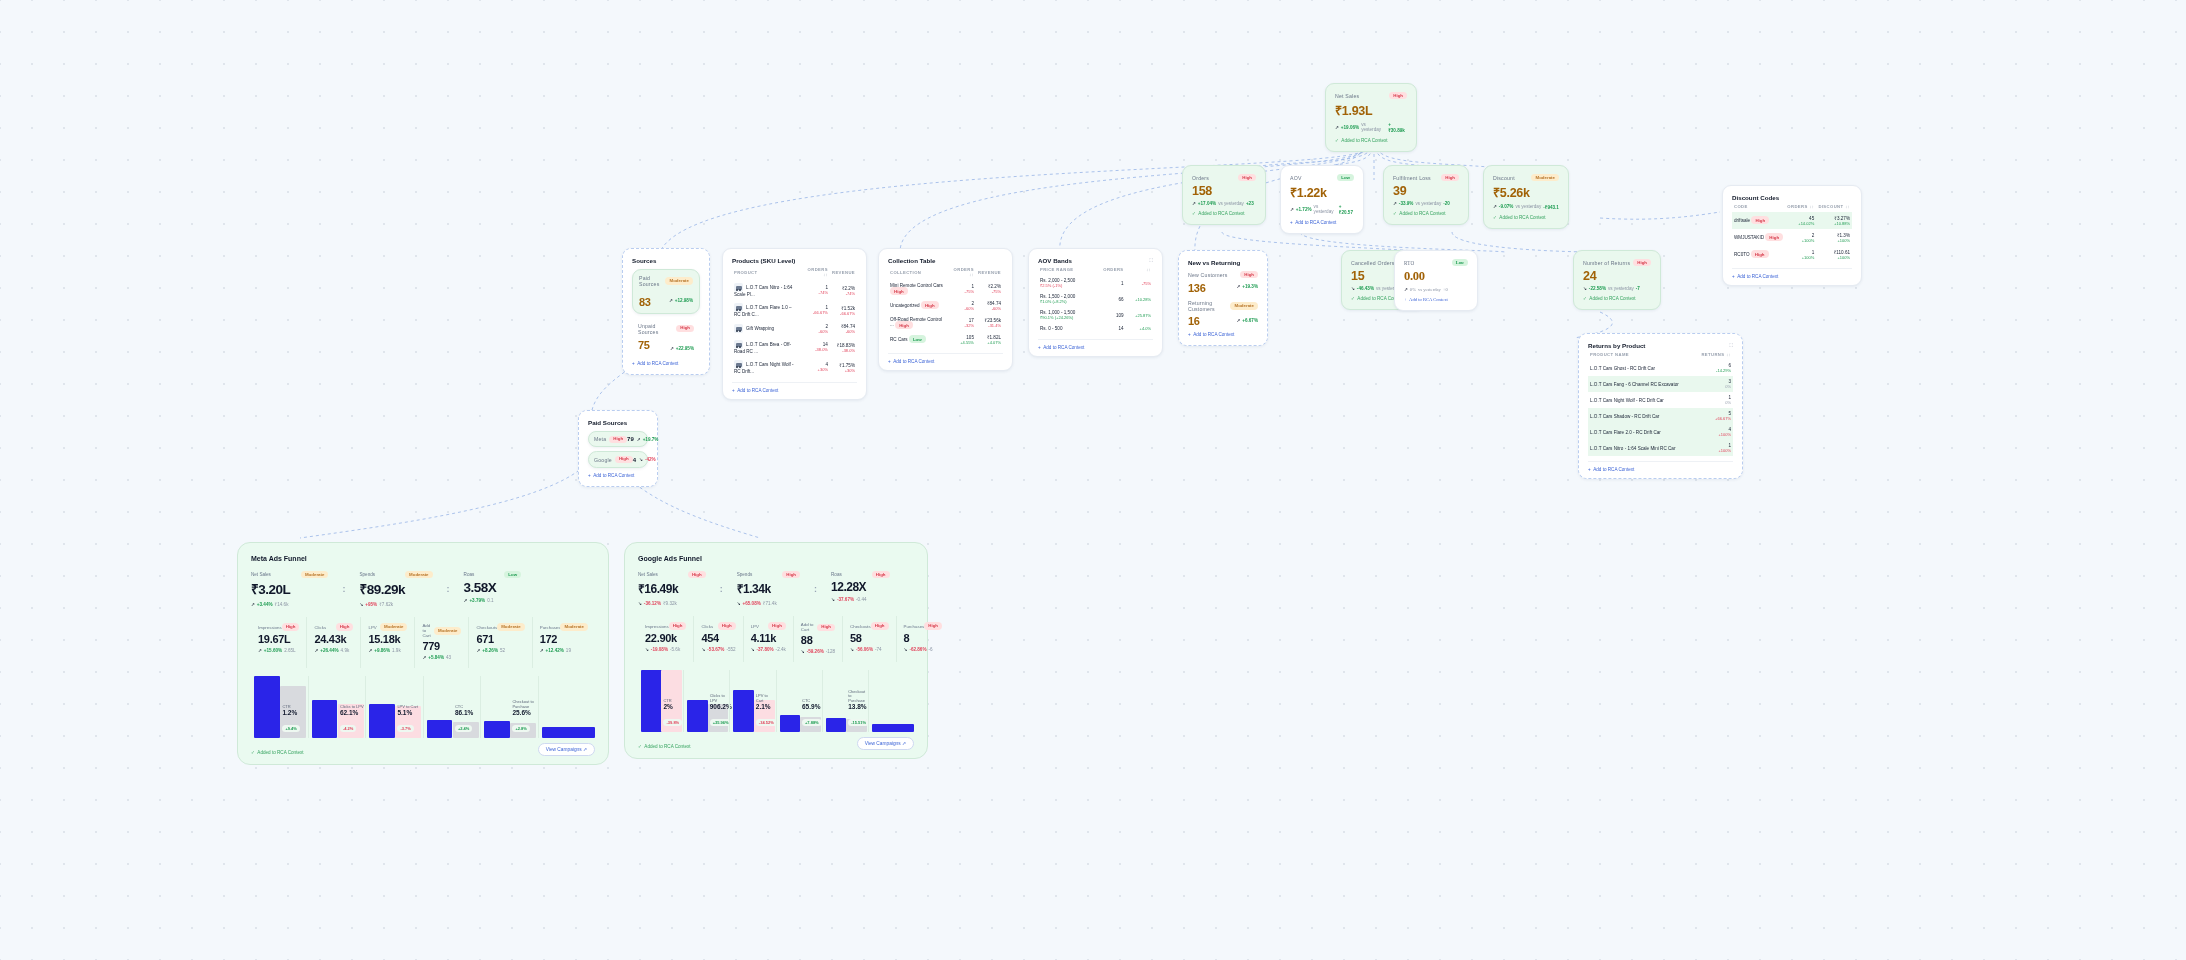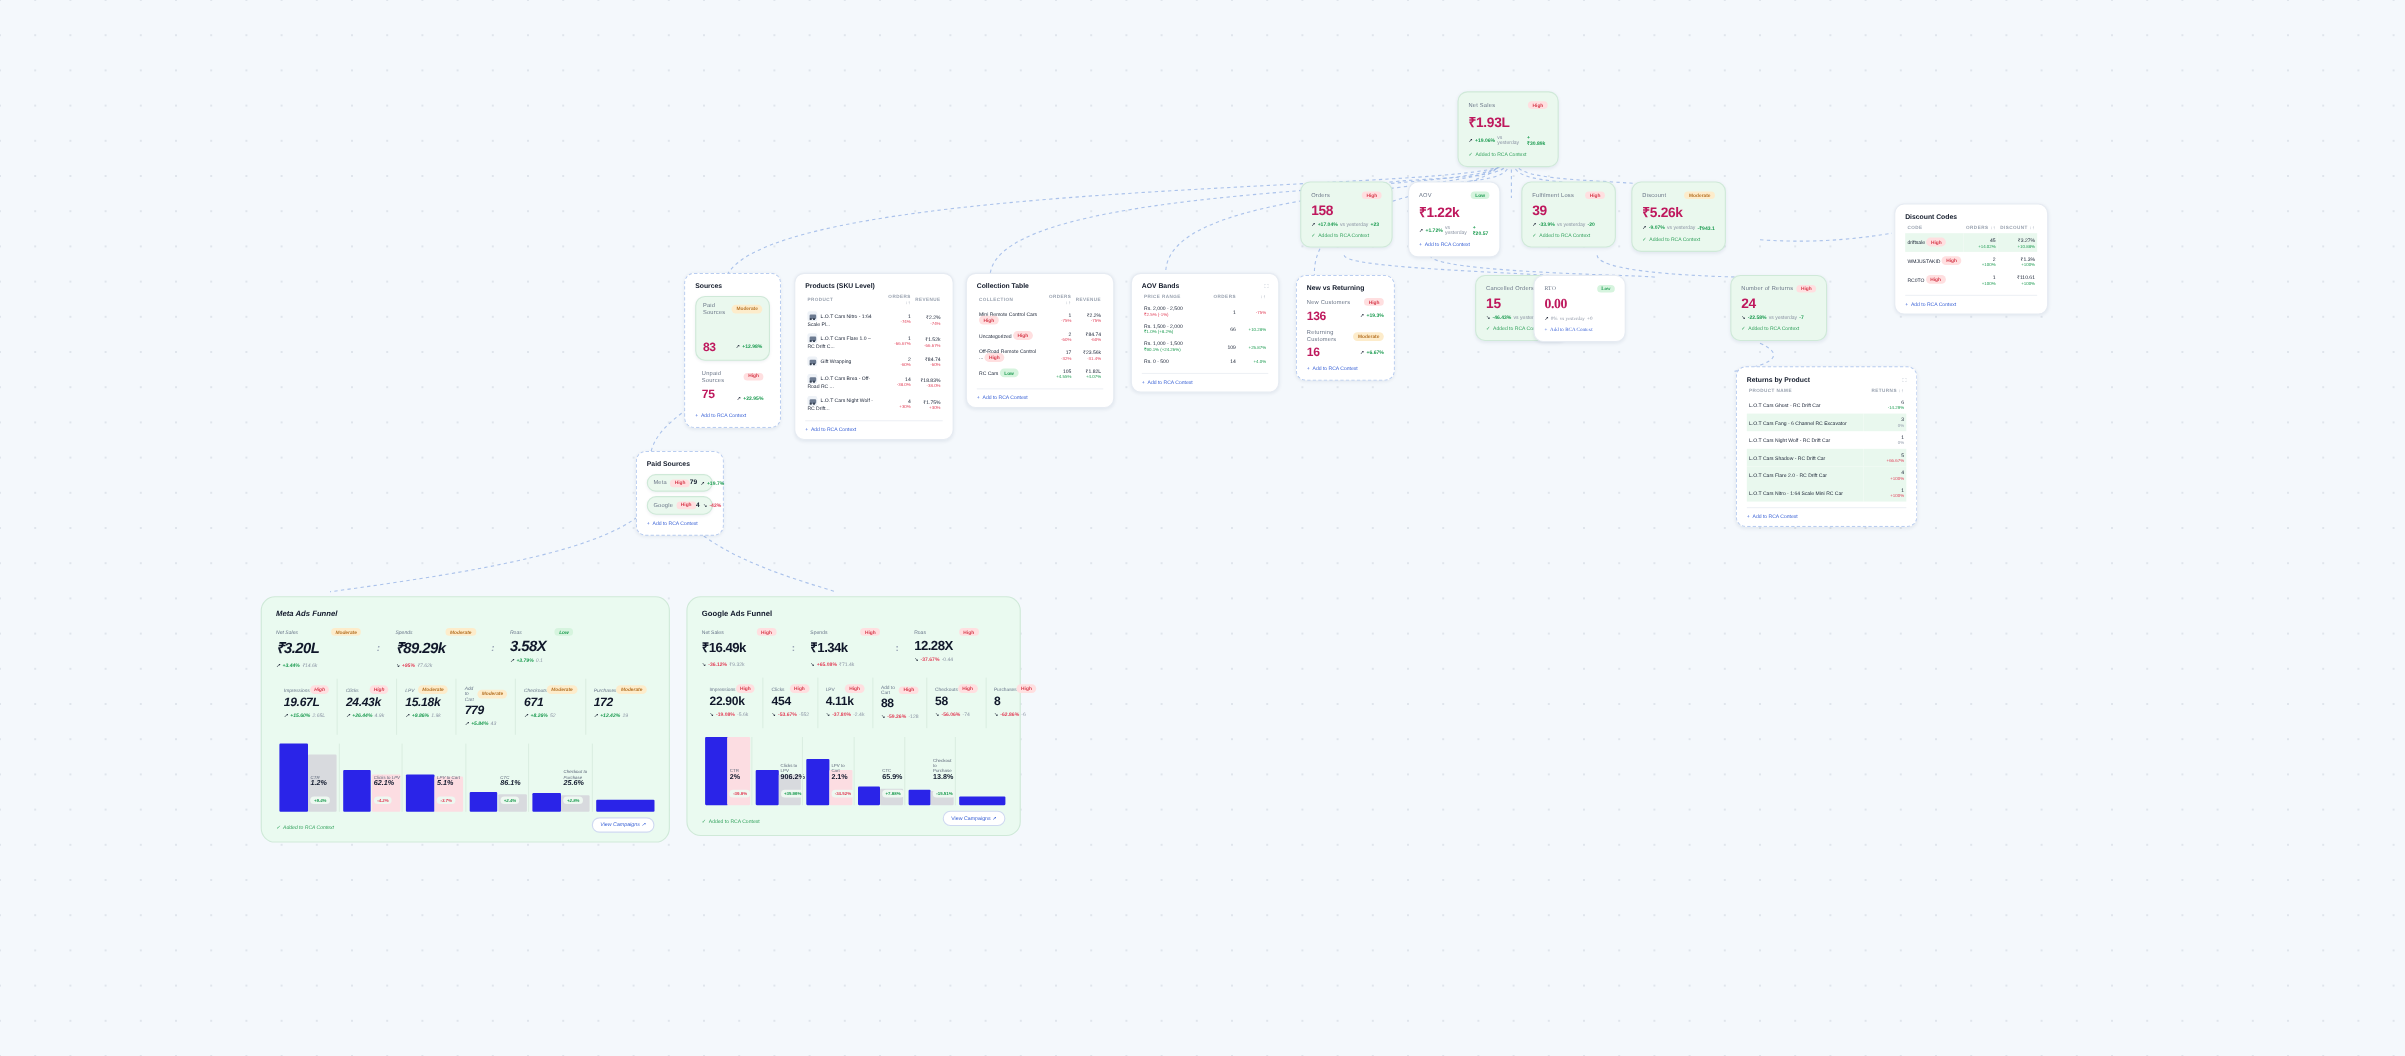--- a/index.html
+++ b/index.html
@@ -16,21 +16,21 @@
   #canvas{ position:absolute; inset:0; }
   svg.links{ position:absolute; left:0; top:0; width:2186px; height:960px; pointer-events:none; }
   svg.links path{ fill:none; stroke:#9db8e8; stroke-width:1; stroke-dasharray:3 3; opacity:.85;}
 
   .node{ position:absolute; border-radius:9px; background:#fff; border:1px solid #e6ebf2;
          box-shadow:0 1px 3px rgba(20,40,80,.07); padding:8px 9px; }
   .node.green{ background:#eaf8ee; border:1px solid #cfe9d8; }
   .node.dashed{ border:1px dashed #b9cdf0; background:#fff; }
 
   .nlabel{ font-size:5.2px; color:#6b7688; letter-spacing:.2px; }
-  .nval{ font-size:12.5px; font-weight:700; letter-spacing:-.3px; margin-top:2.5px; color:#be185d;}
+  .nval{ font-size:12.5px; font-weight:700; letter-spacing:-.3px; margin-top:2.5px; color:#a16207;}
   .nval.sm{ font-size:11px; }
   .row-sb{ display:flex; justify-content:space-between; align-items:center; }
 
   .pill{ font-size:4.4px; font-weight:700; border-radius:6px; padding:1.5px 4px; line-height:1; }
   .pill.high{ background:#ffdfe0; color:#d63a4a; }
   .pill.low{ background:#d6f4de; color:#1e9c52; }
   .pill.mod{ background:#fdeccb; color:#b8762a; }
 
   .delta{ font-size:4.6px; margin-top:3px; display:flex; gap:2px; align-items:center; }
   .delta .up{ color:#1e9c52; font-weight:700;}
@@ -253,21 +253,21 @@
       </div>
 </div>
 
 <div class="node dashed" style="left:622px;top:248px;width:88px;">
   <div class="card-title">Sources</div>
   <div class="node green" style="position:static;margin-top:5px;padding:5px 6px;">
     <div class="row-sb">
           <span class="nlabel">Paid Sources</span>
     <span class="pill mod">Moderate</span>
         </div>
-    <div class="row-sb" style="margin-top:20px;align-items:center;">
+    <div class="row-sb" style="margin-top:6px;align-items:center;">
       <span class="nval sm">83</span>
       <span class="delta" style="margin:0;">
             <span>↗</span>
             <span class="up">+12.98%</span>
           </span>
     </div>
   </div>
   <div class="node" style="position:static;margin-top:4px;padding:5px 6px;border:none;box-shadow:none;background:transparent;">
     <div class="row-sb">
           <span class="nlabel">Unpaid Sources</span>
@@ -652,21 +652,21 @@
           </tr>
   </tbody>
       </table>
   <div class="divider"></div>
   <div class="addrca">
         <span>+</span>
         <span>Add to RCA Context</span>
       </div>
 </div>
 
-<div class="funnel" style="left:237px;top:542px;width:372px;font-style:italic;">
+<div class="funnel" style="left:237px;top:542px;width:372px;">
   <h3>Meta Ads Funnel</h3>
   <div class="kpirow">
     <div class="kpi">
       <div style="display:flex;gap:30px;align-items:center;">
             <span class="lab">Net Sales</span>
             <span class="pill mod">Moderate</span>
           </div>
       <div class="big">₹3.20L</div>
       <div class="delta">
             <span>↗</span>

